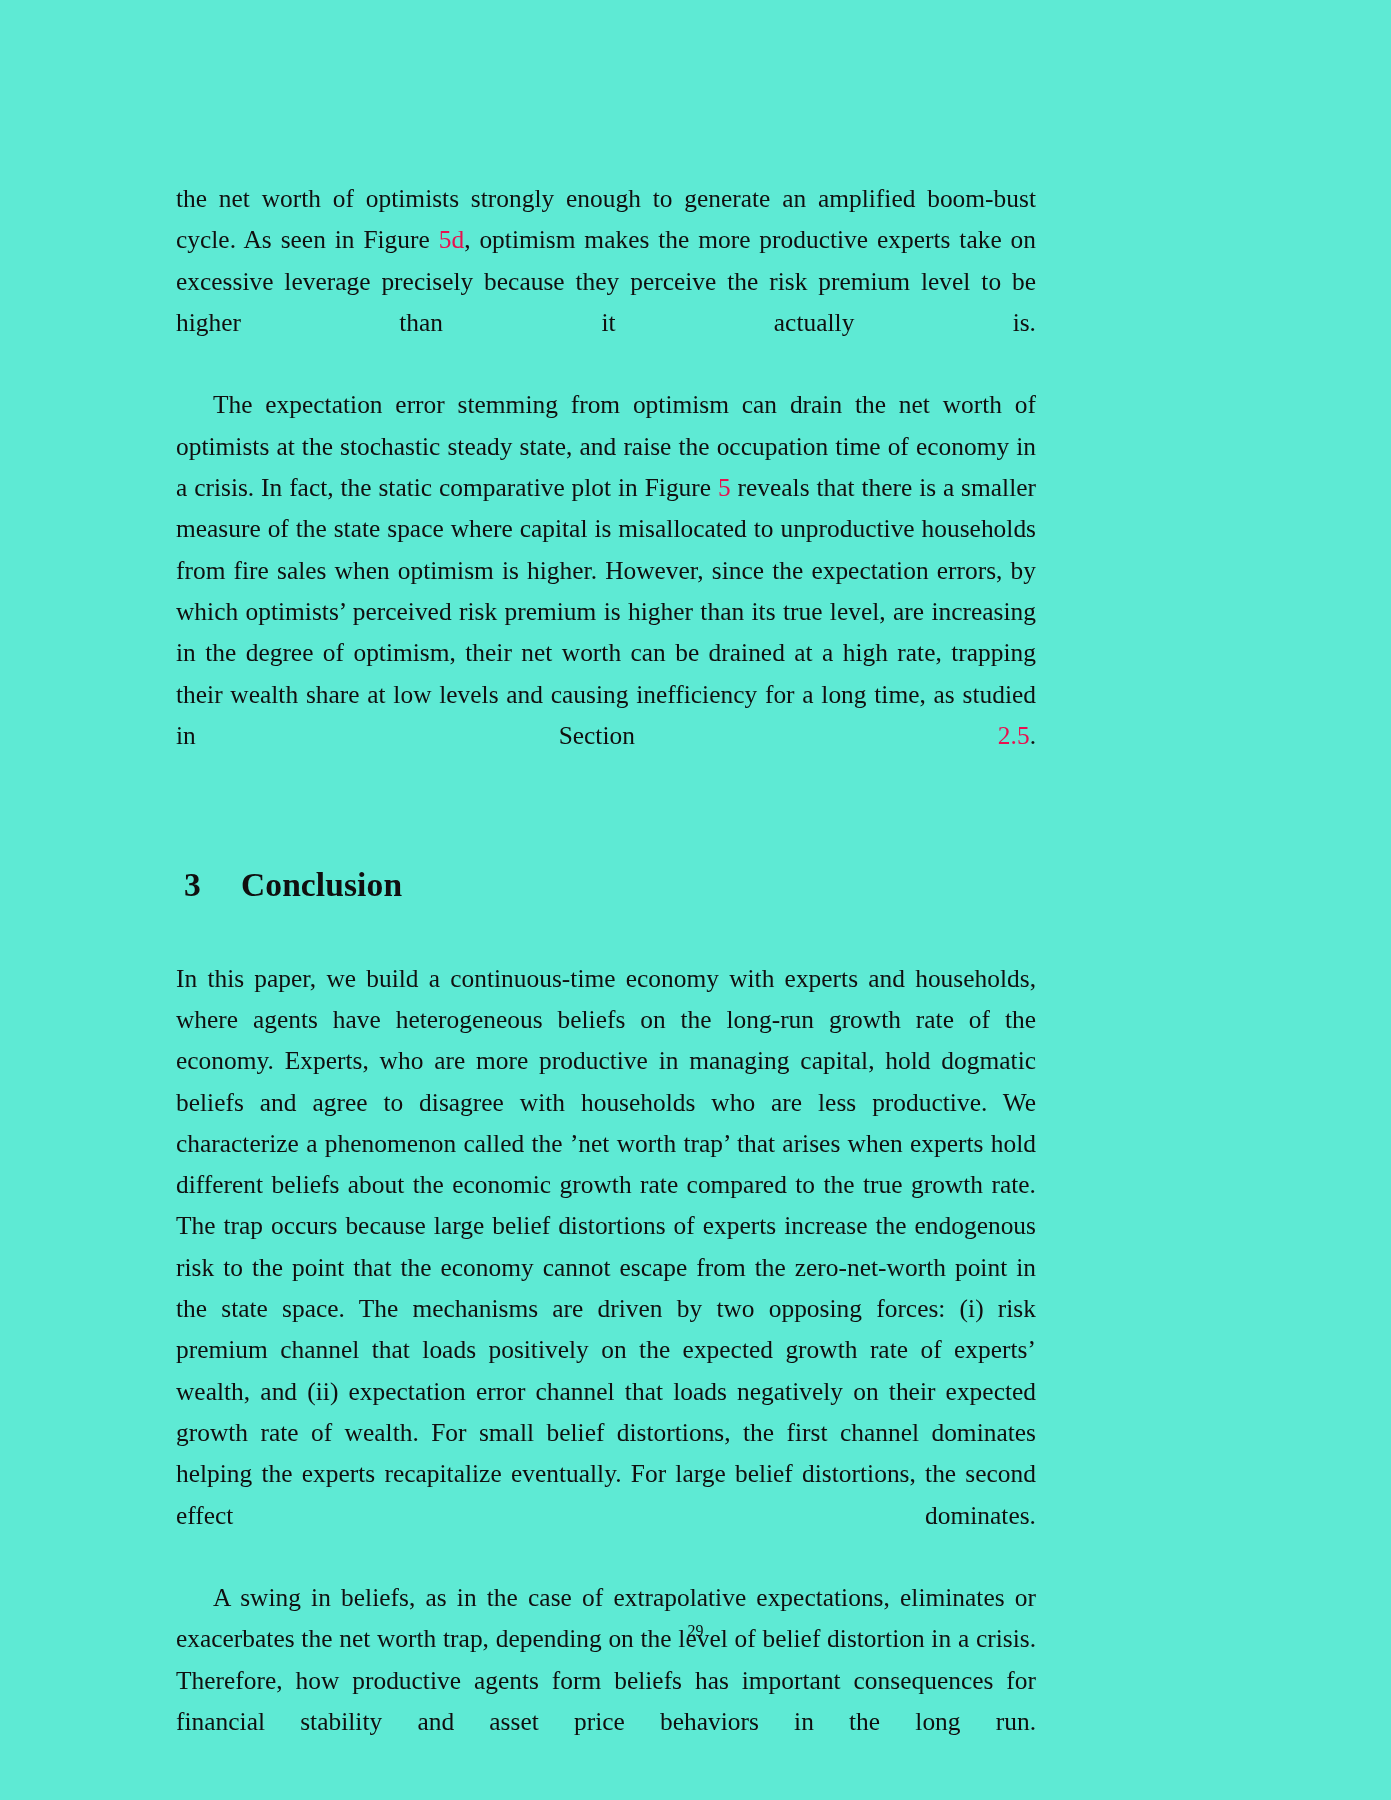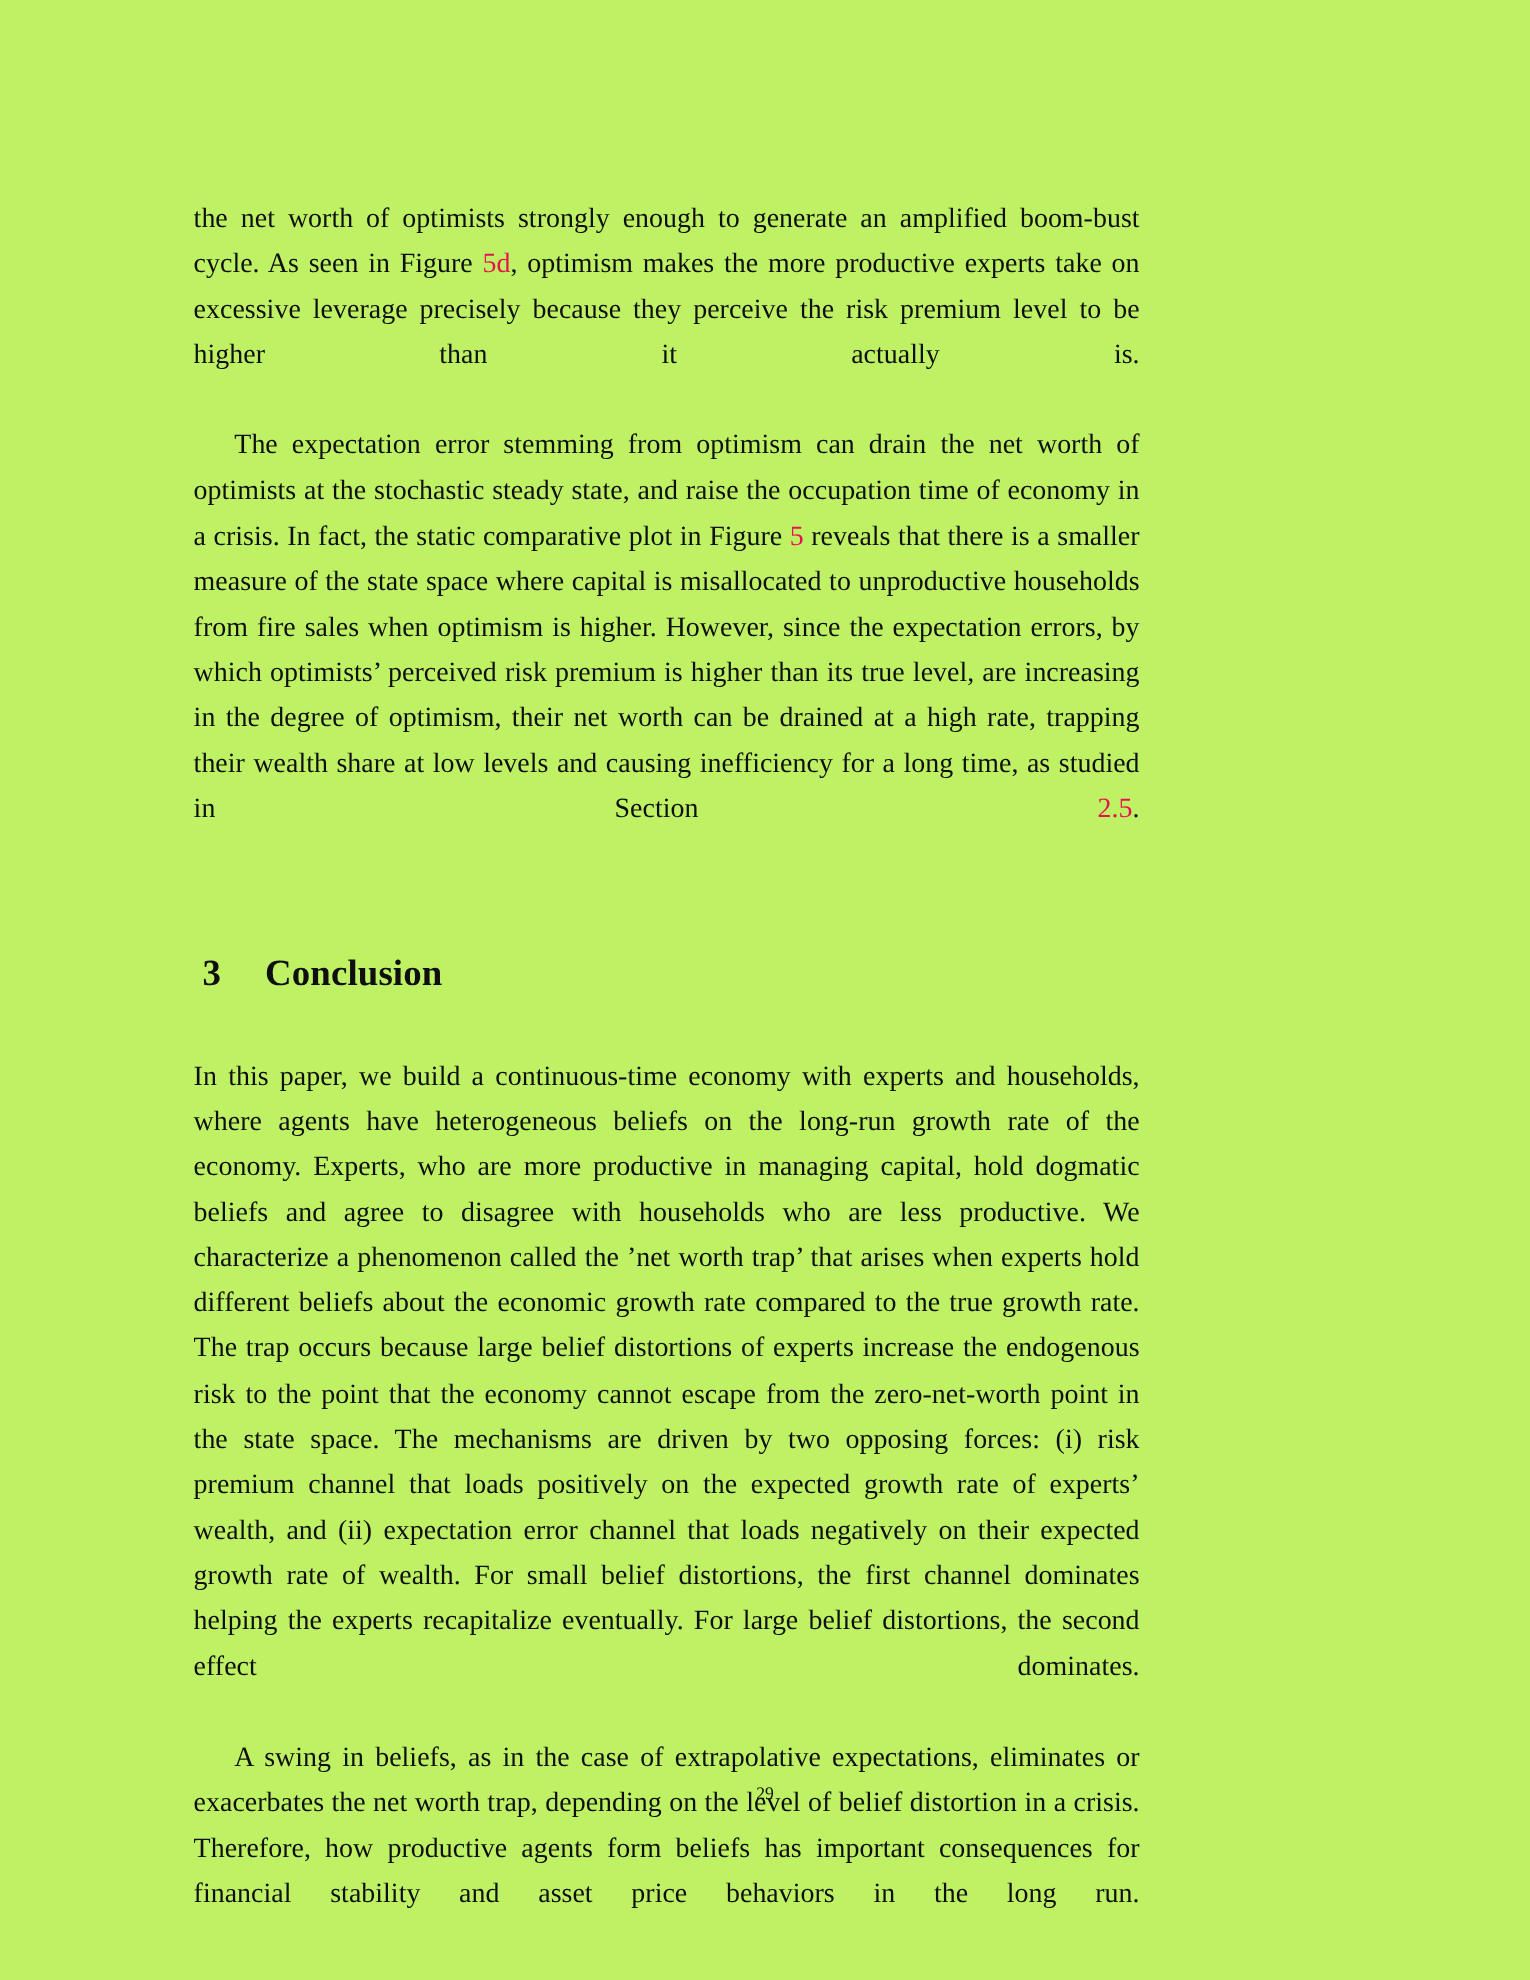--- a/index.html
+++ b/index.html
@@ -12,21 +12,21 @@
     height: 1800px;
     font-family: "Liberation Serif", "DejaVu Serif", serif;
     color: #100f0f;
     -webkit-font-smoothing: antialiased;
   }
 
   .page {
     position: relative;
     width: 1391px;
     height: 1800px;
-    background: #bef264;
+    background: #5eead4;
     box-sizing: border-box;
   }
 
   .text-column {
     position: absolute;
     left: 176px;
     top: 178px;
     width: 860px;
   }
 

